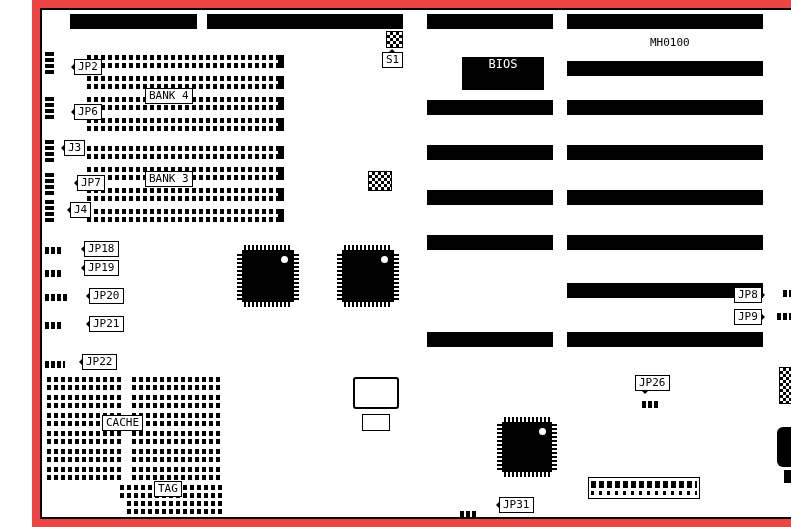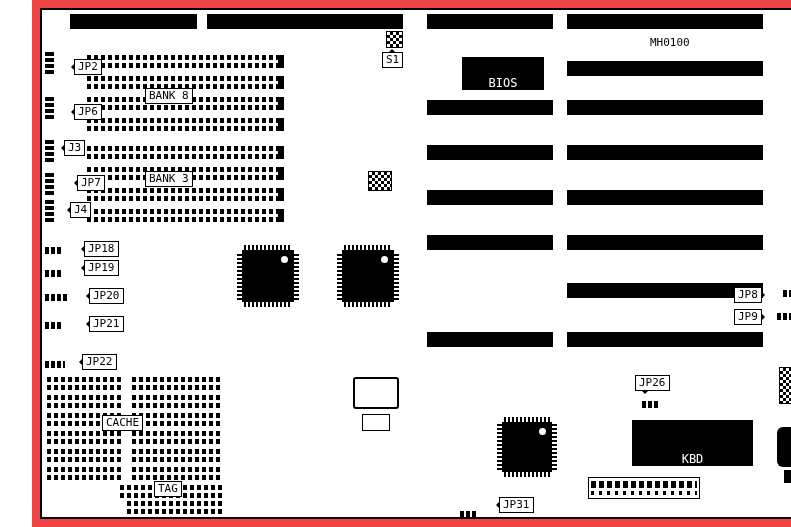--- a/index.html
+++ b/index.html
@@ -54,21 +54,21 @@
   .qfp .body { position:absolute; inset:5px; background:#000; }
   .qfp .pt, .qfp .pb { position:absolute; left:7px; right:7px; height:5px;
     background:repeating-linear-gradient(90deg,#000 0 2px, transparent 2px 4px); }
   .qfp .pt { top:0; } .qfp .pb { bottom:0; }
   .qfp .pl, .qfp .pr { position:absolute; top:7px; bottom:7px; width:5px;
     background:repeating-linear-gradient(0deg,#000 0 2px, transparent 2px 4px); }
   .qfp .pl { left:0; } .qfp .pr { right:0; }
   .qfp .dot { position:absolute; width:7px; height:7px; border-radius:50%; background:#fff; top:11px; right:11px; }
 
   .chip-black { position:absolute; background:#000; color:#fff;
-    display:flex; align-items:flex-end; justify-content:center; font-size:12px; }
+    display:flex; align-items:flex-start; justify-content:center; font-size:12px; }
 
   .npu { position:absolute; border:2px solid #000; background-color:#fff;
     background-image: radial-gradient(circle,#000 1.6px, transparent 2px);
     background-size:7px 7px; background-position:2px 2px; }
   .npu .center { position:absolute; inset:28px; background:#fff;
     display:flex; align-items:center; justify-content:center; }
   .npu .nlabel { border:1px solid #000; padding:0 3px; font-size:11px; line-height:14px; background:#fff; }
 
   .hdr { position:absolute; border:1px solid #000; background-color:#fff;
     background-image:
@@ -116,21 +116,21 @@
   <div class="dstrip cap" style="left:55px;top:188px;width:197px"></div>
   <div class="dstrip cap" style="left:55px;top:209px;width:197px"></div>
 
   <div class="pin-v" style="left:13px;top:52px;height:22px"></div>
   <div class="pin-v" style="left:13px;top:97px;height:22px"></div>
   <div class="pin-v" style="left:13px;top:140px;height:22px"></div>
   <div class="pin-v" style="left:13px;top:173px;height:22px"></div>
   <div class="pin-v" style="left:13px;top:200px;height:22px"></div>
 
   <div class="callout t-left" style="left:42px;top:59px">JP2</div>
-  <div class="callout no-tail" style="left:113px;top:88px">BANK 8</div>
+  <div class="callout no-tail" style="left:113px;top:88px">BANK 4</div>
   <div class="callout t-left" style="left:42px;top:104px">JP6</div>
   <div class="callout t-left" style="left:32px;top:140px">J3</div>
   <div class="callout t-left" style="left:45px;top:175px">JP7</div>
   <div class="callout no-tail" style="left:113px;top:171px">BANK 3</div>
   <div class="callout t-left" style="left:38px;top:202px">J4</div>
 
   <div class="jumper-h" style="left:13px;top:247px;width:18px"></div>
   <div class="callout t-left" style="left:52px;top:241px">JP18</div>
   <div class="jumper-h" style="left:13px;top:270px;width:18px"></div>
   <div class="callout t-left" style="left:52px;top:260px">JP19</div>
@@ -202,22 +202,19 @@
     <div class="body"></div>
     <div class="dot"></div>
   </div>
 
   <div class="jumper-h" style="left:428px;top:511px;width:18px"></div>
   <div class="callout t-left" style="left:467px;top:497px">JP31</div>
 
   <div class="callout t-down" style="left:603px;top:375px">JP26</div>
   <div class="jumper-h" style="left:610px;top:401px;width:18px"></div>
 
-  <div class="chip-black" style="left:600px;top:420px;width:121px;height:46px">
-    <span>KBD</span>
-  </div>
 
   <div class="hdr" style="left:556px;top:477px;width:112px;height:22px"></div>
 
   <div class="checker boxed abs" style="left:747px;top:367px;width:30px;height:37px"></div>
   <div class="abs" style="left:745px;top:427px;width:33px;height:40px;background:#000;border-radius:6px 0 0 6px"></div>
   <div class="abs" style="left:752px;top:470px;width:16px;height:13px;background:#000"></div>
 </div>
 
 </body></html>

